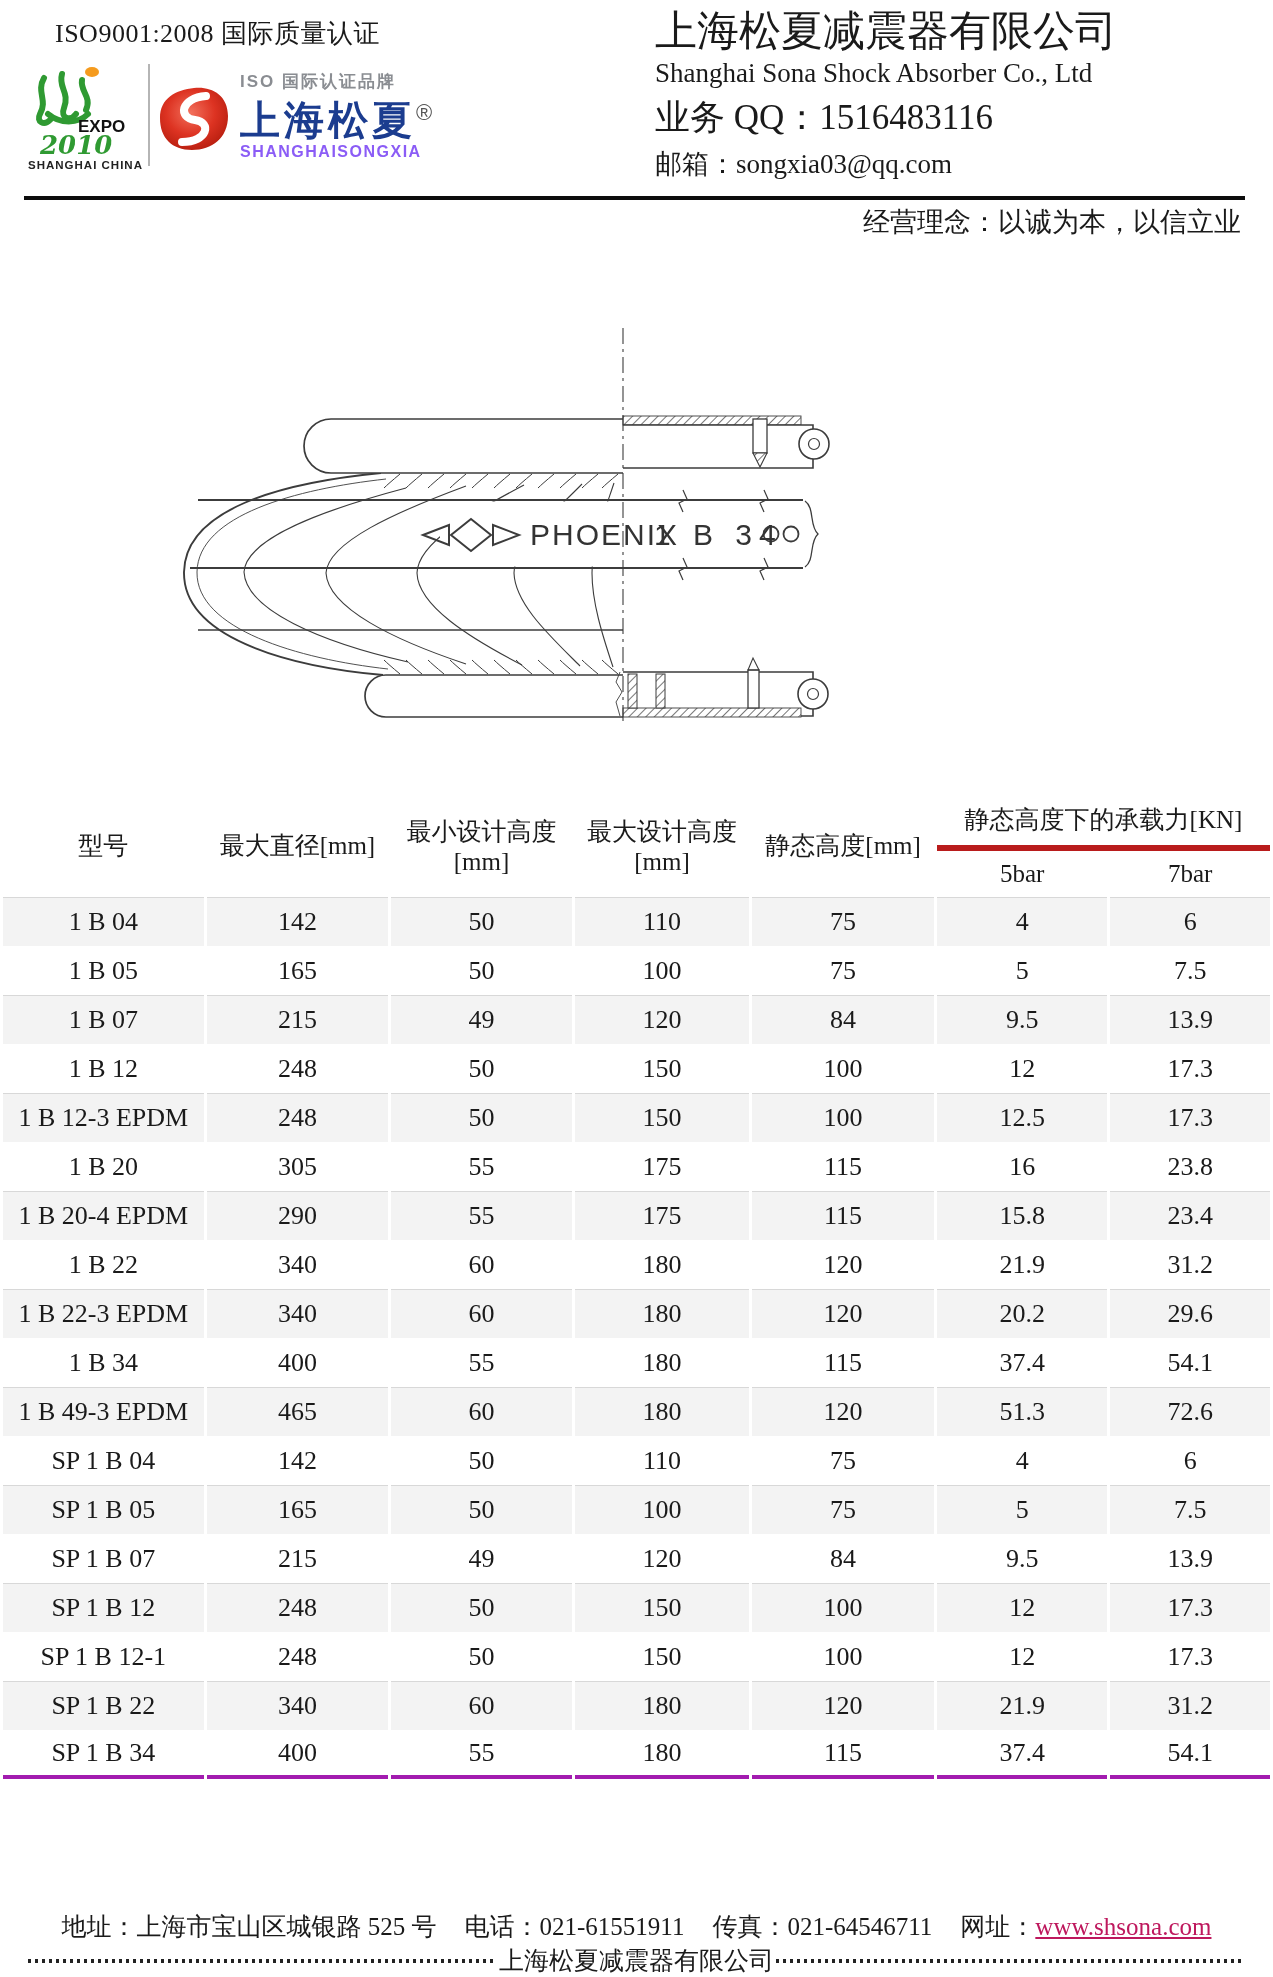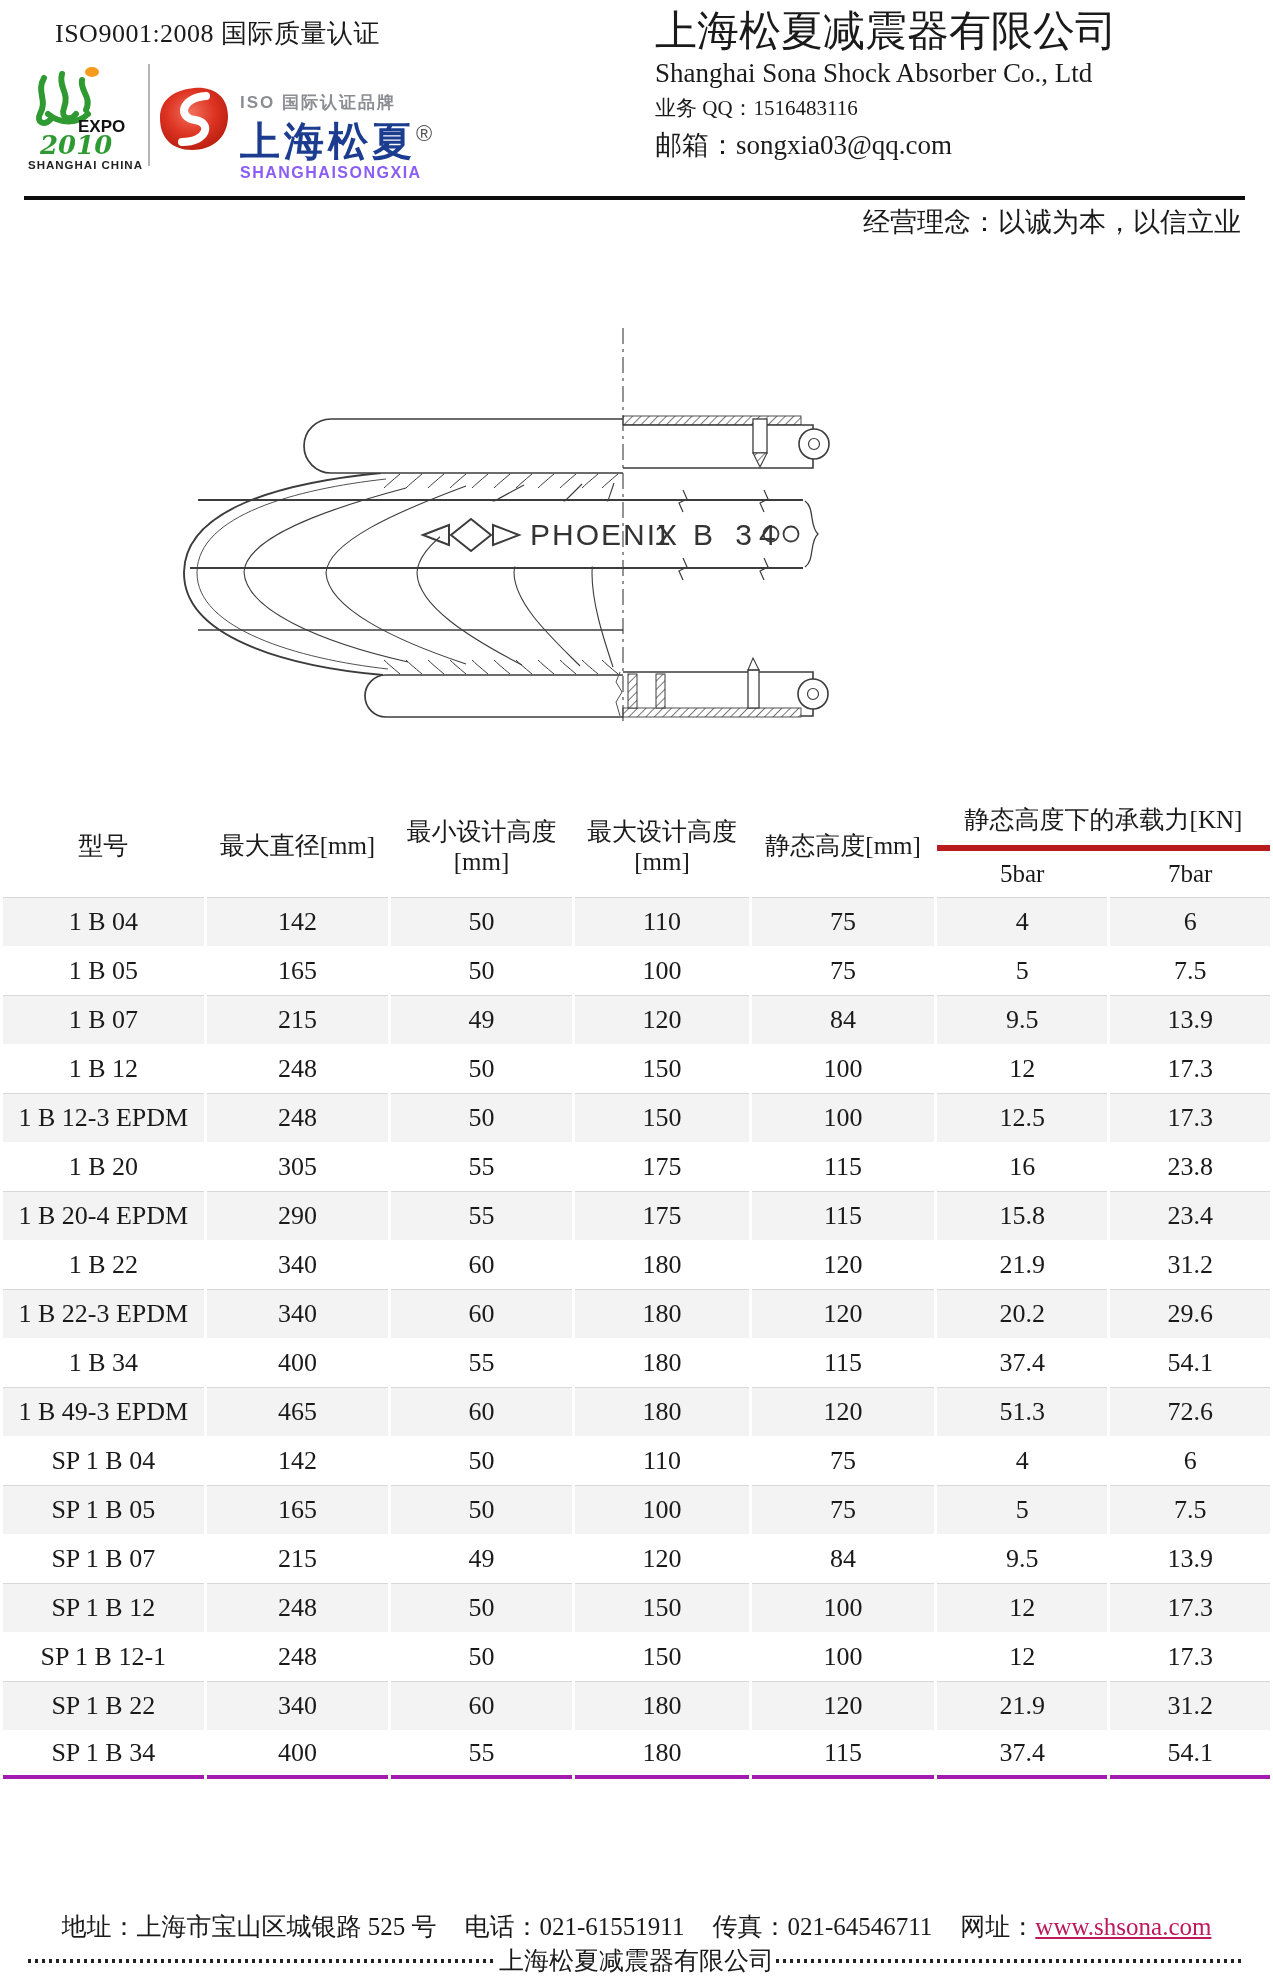--- a/index.html
+++ b/index.html
@@ -11,28 +11,28 @@
     font-family:"Liberation Serif","DejaVu Serif",serif;
     color:#1a1a1a;
     overflow:hidden;
   }
   
   .cert-line{position:absolute;left:55px;top:16px;font-size:26px;letter-spacing:.5px;}
   .expo-logo{position:absolute;left:26px;top:62px;}
   .logo-divider{position:absolute;left:148px;top:64px;width:2px;height:102px;background:#b5b5b5;}
   .ball-logo{position:absolute;left:158px;top:86px;}
   .brand-text{position:absolute;left:240px;top:70px;font-family:"Liberation Sans","DejaVu Sans",sans-serif;}
-  .brand-iso{color:#8a8d92;font-size:17px;font-weight:bold;letter-spacing:2px;margin-top:21px;}
+  .brand-iso{color:#8a8d92;font-size:17px;font-weight:bold;letter-spacing:2px;}
   .brand-cn{color:#1b3c8f;font-size:40px;font-weight:bold;letter-spacing:4px;line-height:1.05;margin-top:6px;}
   .brand-cn .reg{font-size:22px;vertical-align:super;color:#555;font-weight:normal;letter-spacing:0;}
   .brand-en{color:#8b5cf6;font-size:16px;font-weight:bold;letter-spacing:1.5px;margin-top:2px;}
   .company-block{position:absolute;left:655px;top:8px;width:600px;}
   .company-cn{font-size:42px;line-height:1.1;}
   .company-en{font-size:27px;margin-top:4px;}
-  .company-qq{font-size:21px;margin-top:5px;}
+  .company-qq{font-size:35px;margin-top:5px;}
   .company-email{font-size:27px;margin-top:5px;}
   .head-rule{position:absolute;left:24px;top:196px;width:1221px;height:4px;background:#0d0d0d;}
   .slogan{position:absolute;right:32px;top:204px;font-size:27px;}
   
   .drawing{position:absolute;left:168px;top:320px;}
   
   .table-wrap{position:absolute;left:0;top:793px;width:1273px;}
   table.spec{width:1273px;border-collapse:separate;border-spacing:3px 0;table-layout:fixed;}
   table.spec th{font-weight:normal;font-size:25px;text-align:center;vertical-align:middle;padding:0;background:#fff;}
   table.spec thead tr:first-child th{height:52px;}

